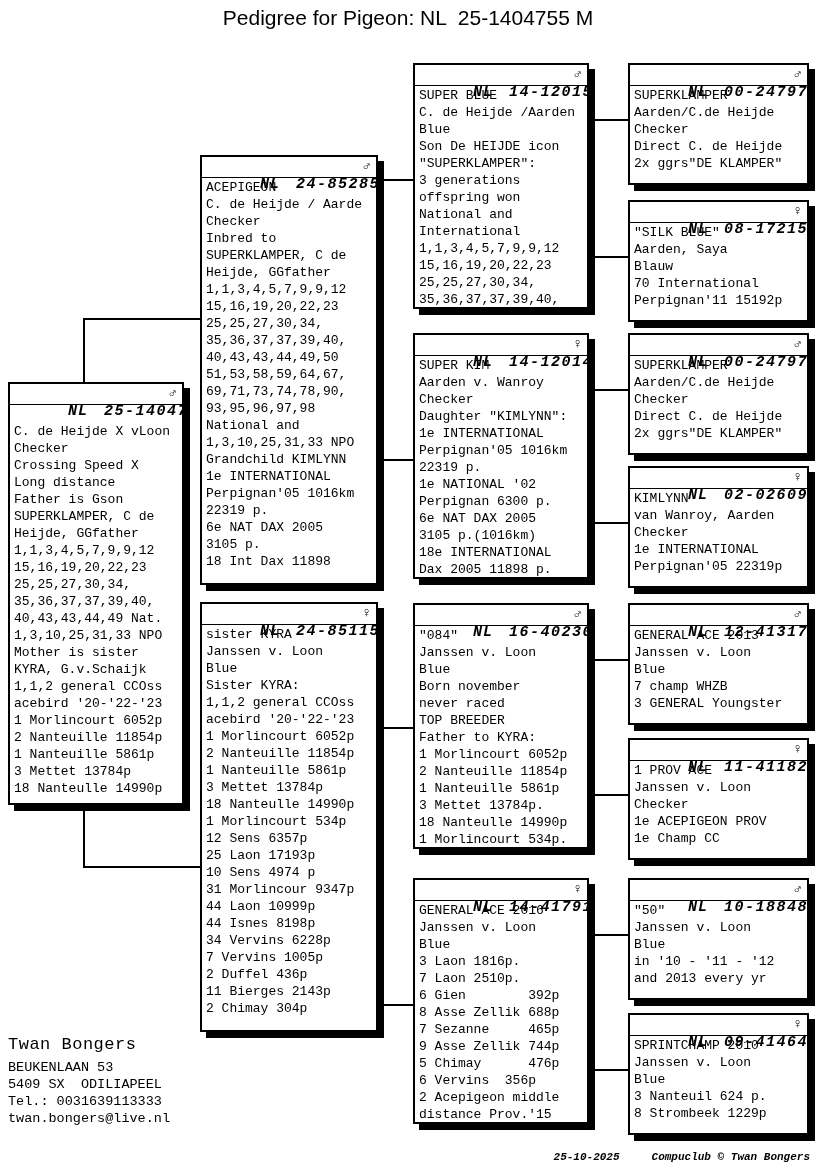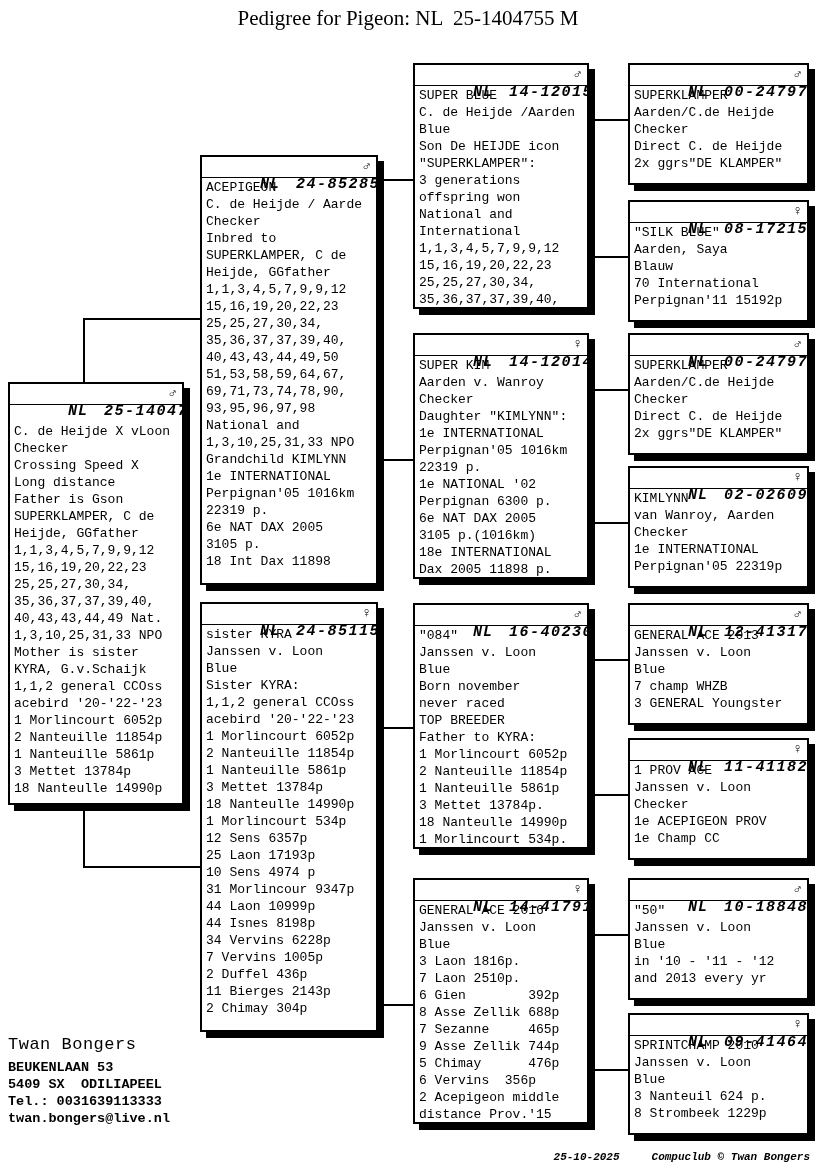--- a/index.html
+++ b/index.html
@@ -3,21 +3,21 @@
 <meta charset="utf-8">
 <style>
   html,body { margin:0; padding:0; background:#ffffff; }
   #page {
     position:relative; width:816px; height:1172px; background:#ffffff;
     font-family:"Liberation Mono","DejaVu Sans Mono",monospace; color:#000;
     overflow:hidden;
   }
   .title {
     position:absolute; top:6px; left:0; width:100%; text-align:center;
-    font-family:Liberation Serif, serif;
+    font-family:Liberation Sans, sans-serif;
     font-size:21px; white-space:pre; color:#000;
   }
   .pbox {
     position:absolute; box-sizing:border-box; background:#fff;
     border:2px solid #000; box-shadow:6px 6px 0 #000;
     z-index:2; overflow:hidden;
   }
   .pbox-header {
     position:relative; height:21px; box-sizing:border-box;
     padding:2px 4px 1px 4px; border-bottom:1px solid #000;
@@ -29,21 +29,21 @@
     position:absolute; right:5px; top:1px;
     font-style:normal; font-weight:bold; font-size:14px;
   }
   .pbox-body { padding:1px 2px 0 4px; font-size:13px; line-height:17px; }
   .line { white-space:pre; height:17px; overflow:hidden; }
   .hline,.vline { position:absolute; background:#000; z-index:1; }
   .hline { height:2px; }
   .vline { width:2px; }
   .owner { position:absolute; left:8px; top:1035px; }
   .owner-name { font-size:17px; font-weight:normal; letter-spacing:0.5px; margin-bottom:5px; }
-  .owner-line { font-size:13.5px; line-height:17px; white-space:pre;font-weight:bold; }
+  .owner-line { font-size:13.5px; line-height:17px; white-space:pre; }
   .print-footer {
     position:absolute; right:6px; top:1139px;
     font-size:11px; font-weight:bold; font-style:italic; white-space:pre;
   }
   .print-footer .credit { margin-left:32px; }
 </style>
 </head>
 <body>
 
 <div id="page">

